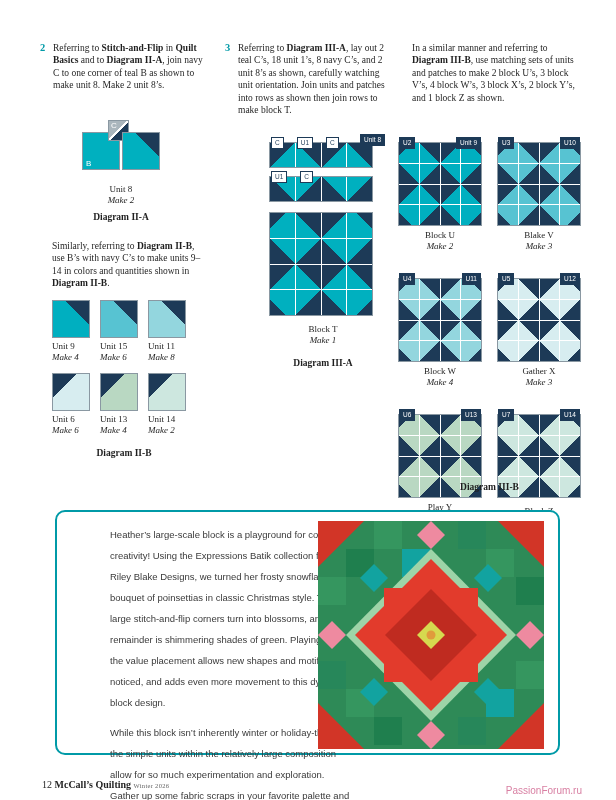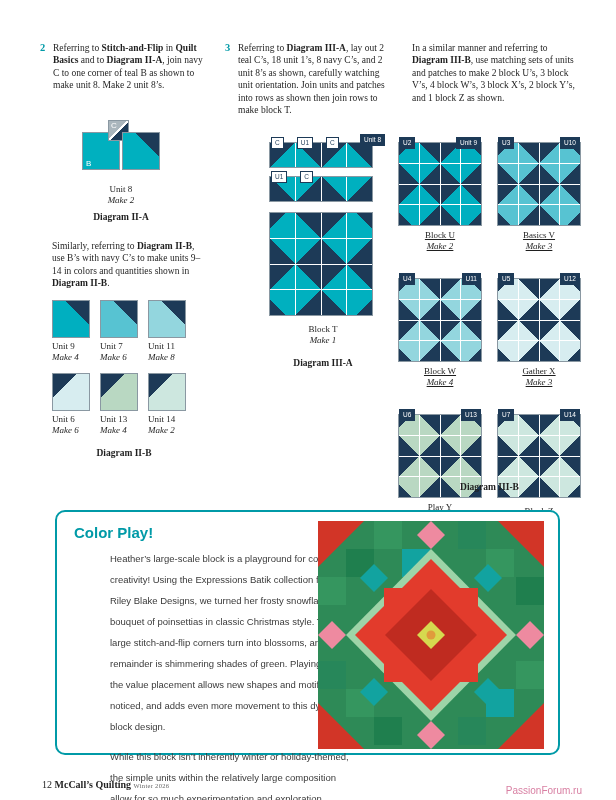--- a/index.html
+++ b/index.html
@@ -44,21 +44,21 @@
   
   .chip { font-family:"Liberation Sans",sans-serif; font-size:6.5px; line-height:8px; padding:1px 3px;
           background:#ffffff; border:1px solid var(--navy); color:var(--navy); }
   .chip.navy { background:var(--navy); color:#ffffff; border-color:var(--navy); }
   .striplabels { position:absolute; top:-5px; left:2px; display:flex; gap:13px; z-index:2; }
   .u8chip { position:absolute; right:-8px; top:-8px; z-index:2; }
   .stripwrap { position:relative; }
   .blockcell { position:relative; width:84px; text-align:center; }
   .bchips { position:absolute; top:-5px; left:0; width:100%; display:flex; justify-content:space-between; padding:0 1px; z-index:2; }
 
-  .blocks-grid { display:grid; grid-template-columns:repeat(2,84px); column-gap:15px; row-gap:26px;text-decoration:underline; }
+  .blocks-grid { display:grid; grid-template-columns:repeat(2,84px); column-gap:15px; row-gap:26px; }
 
   
   .cpbox { border:2px solid var(--teal); border-radius:10px; background:#fff; }
   .cptitle { font-family:"Liberation Sans",sans-serif; font-weight:bold; font-size:15px; color:var(--teal); margin-bottom:7px; }
   .cptext { font-family:"Liberation Sans",sans-serif; font-size:9.5px; line-height:21px; color:#3a3a3a; width:246px;margin-left:36px; }
   .cptext p { margin-bottom:9px; }
   .cpimg { position:absolute; right:14px; top:9px; width:226px; height:228px; }
 
   
   .footer { font-size:10px; }
@@ -99,21 +99,21 @@
 <div class="abs unit-grid" style="left:52px; top:300px">
 
     <div class="unit">
       <div class="usq c-tr" style="--cell: #00afc0;"></div>
       <div class="ulabel">Unit 9</div>
       <div class="umake">Make 4</div>
     </div>
 
     <div class="unit">
       <div class="usq c-tr" style="--cell: #57c3d2;"></div>
-      <div class="ulabel">Unit 7</div>
+      <div class="ulabel">Unit 15</div>
       <div class="umake">Make 6</div>
     </div>
 
     <div class="unit">
       <div class="usq c-tr" style="--cell: #93d6de;"></div>
       <div class="ulabel">Unit 11</div>
       <div class="umake">Make 8</div>
     </div>
 
     <div class="unit">
@@ -251,21 +251,21 @@
         <div style="background: linear-gradient(135deg, rgb(87, 195, 210) 49.5%, rgb(29, 58, 87) 50%);"></div>
         <div style="background: linear-gradient(315deg, rgb(87, 195, 210) 49.5%, rgb(29, 58, 87) 50%);"></div>
         <div style="background: linear-gradient(45deg, rgb(87, 195, 210) 49.5%, rgb(29, 58, 87) 50%);"></div>
         <div style="background: linear-gradient(315deg, rgb(87, 195, 210) 49.5%, rgb(29, 58, 87) 50%);"></div>
         <div style="background: linear-gradient(45deg, rgb(87, 195, 210) 49.5%, rgb(29, 58, 87) 50%);"></div>
         <div style="background: linear-gradient(45deg, rgb(29, 58, 87) 30%, rgb(87, 195, 210) 30.5%);"></div>
         <div style="background: linear-gradient(135deg, rgb(87, 195, 210) 49.5%, rgb(29, 58, 87) 50%);"></div>
         <div style="background: linear-gradient(225deg, rgb(87, 195, 210) 49.5%, rgb(29, 58, 87) 50%);"></div>
         <div style="background: linear-gradient(315deg, rgb(29, 58, 87) 30%, rgb(87, 195, 210) 30.5%);"></div>
       </div>
-      <div class="ulabel tcenter" style="margin-top:4px">Basics V</div>
+      <div class="ulabel tcenter" style="margin-top:4px">Blake V</div>
       <div class="umake tcenter">Make 3</div>
     </div>
 
     <div class="blockcell">
       <div class="bchips">
         <span class="chip navy">U4</span>
         <span class="chip navy">U11</span>
       </div>
       <div class="hst block84" style="--cell: #93d6de;">
         <div style="background: linear-gradient(135deg, rgb(29, 58, 87) 30%, rgb(147, 214, 222) 30.5%);"></div>
@@ -369,21 +369,20 @@
       <div class="ulabel tcenter" style="margin-top:8px">Block Z</div>
       <div class="umake tcenter">Make 1</div>
     </div>
 
 </div>
 
 <div class="abs caption" style="left:398px; top:482px; width:183px">Diagram III-B</div>
 
 <div class="abs cpbox" style="left:55px; top:510px; width:505px; height:245px">
   <div class="abs" style="left:17px; top:12px">
-    <div class="cptitle">Color Play!</div>
     <div class="cptext">
       <p>Heather’s large-scale block is a playground for color and creativity! Using the Expressions Batik collection from Riley Blake Designs, we turned her frosty snowflake into a bouquet of poinsettias in classic Christmas style. The large stitch-and-flip corners turn into blossoms, and the remainder is shimmering shades of green. Playing with the value placement allows new shapes and motifs to be noticed, and adds even more movement to this dynamic block design.</p>
       <p>While this block isn’t inherently winter or holiday-themed, the simple units within the relatively large composition allow for so much experimentation and exploration. Gather up some fabric scraps in your favorite palette and stitch up a new version; what will you create with this block?</p>
     </div>
   </div>
   <svg class="cpimg" viewBox="0 0 226 228" aria-hidden="true">
     <rect x="0" y="0" width="226" height="228" fill="var(--g1)"></rect>
     <rect x="0" y="56" width="28" height="28" fill="var(--g2)"></rect>
     <rect x="28" y="28" width="28" height="28" fill="var(--g3)"></rect>
     <rect x="56" y="0" width="28" height="28" fill="var(--g2)"></rect>

